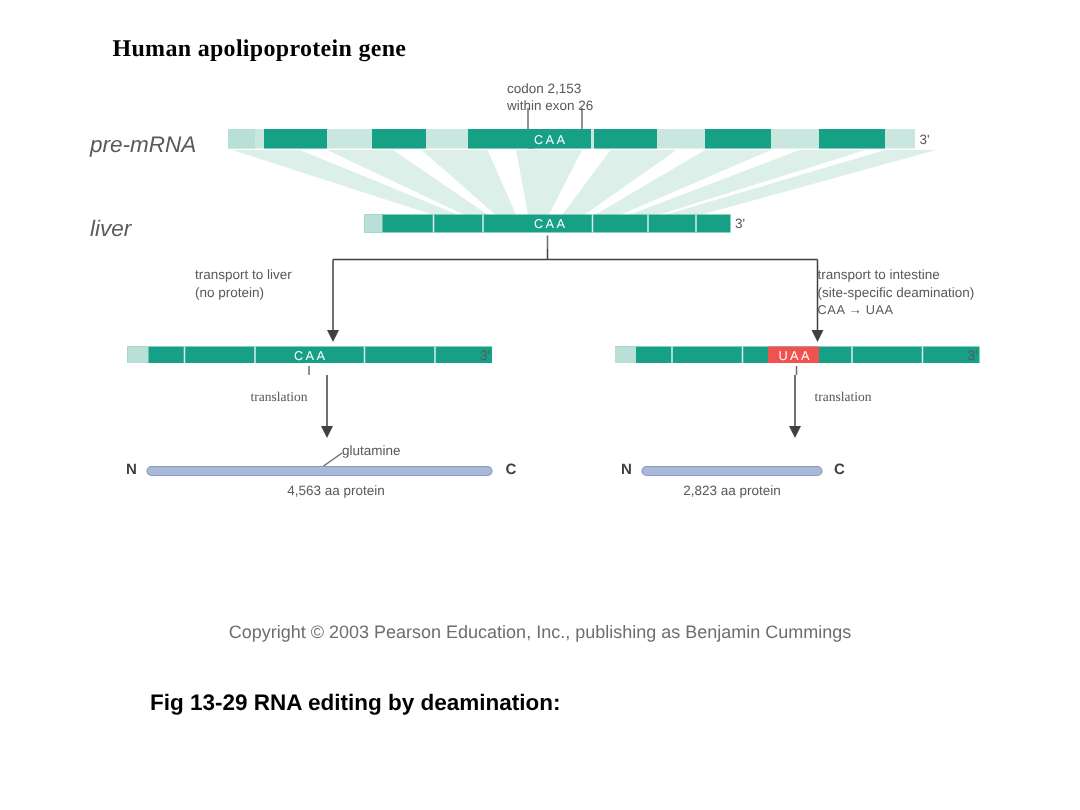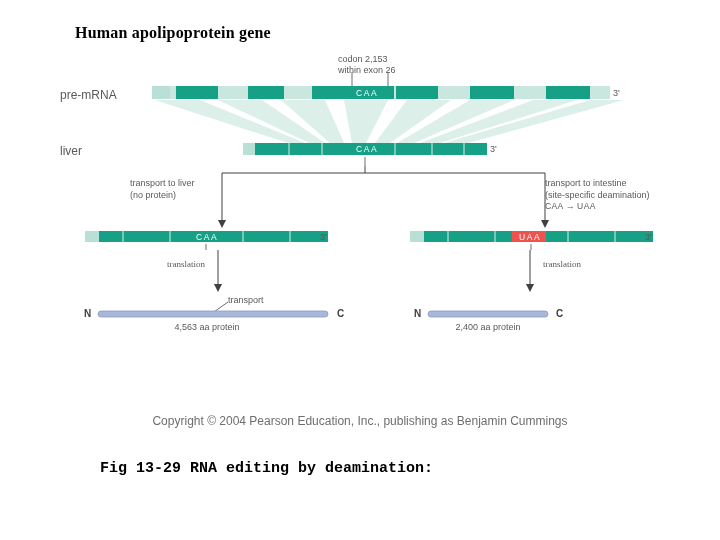--- a/index.html
+++ b/index.html
@@ -29,21 +29,21 @@
     font-weight: bold;
     font-size: 16px;
     color: #000000;
     letter-spacing: 0.2px;
     white-space: nowrap;
   }
   .slide-caption {
     position: absolute;
     left: 100px;
     top: 460px;
-    font-family: Liberation Mono, monospace;
+    font-family: Liberation Sans, sans-serif;
     font-weight: bold;
     font-size: 15px;
     color: #000000;
     white-space: nowrap;
   }
 
   
   #figure {
     position: absolute;
     left: 0;
@@ -52,22 +52,23 @@
     height: 440px;
   }
   #figure-svg {
     position: absolute;
     left: 0;
     top: 0;
   }
   .row-label {
     position: absolute;
     color: #58595b;
-    font-size: 12px;
-    white-space: nowrap;
+    font-size: 15px;
+    white-space: nowrap;
+    font-style: italic;
   }
   .codon-note {
     position: absolute;
     left: 338px;
     top: 54px;
     width: 120px;
     color: #58595b;
     font-size: 9px;
     line-height: 11px;
   }
@@ -290,29 +291,29 @@
 
     <div class="codon-tag" style="left:196px; top:232px;">CAA</div>
     <div class="prime-label" style="left:320px; top:232px;">3'</div>
 
     <div class="codon-tag" style="left:519px; top:232px;">UAA</div>
     <div class="prime-label" style="left:645px; top:232px;">3'</div>
 
     <div class="translation-label" style="left:167px; top:259px;">translation</div>
     <div class="translation-label" style="left:543px; top:259px;">translation</div>
 
-    <div class="glutamine-label">transport</div>
+    <div class="glutamine-label">glutamine</div>
 
     <div class="terminus" style="left:84px; top:308px;">N</div>
     <div class="terminus" style="left:337px; top:308px;">C</div>
-    <div class="aa-label" style="left:117px; top:322px; width:180px;">4,563 aa protein</div>
+    <div class="aa-label" style="left:134px; top:322px; width:180px;">4,563 aa protein</div>
 
     <div class="terminus" style="left:414px; top:308px;">N</div>
     <div class="terminus" style="left:556px; top:308px;">C</div>
-    <div class="aa-label" style="left:398px; top:322px; width:180px;">2,400 aa protein</div>
-
-    <div class="copyright">Copyright © 2004 Pearson Education, Inc., publishing as Benjamin Cummings</div>
+    <div class="aa-label" style="left:398px; top:322px; width:180px;">2,823 aa protein</div>
+
+    <div class="copyright">Copyright © 2003 Pearson Education, Inc., publishing as Benjamin Cummings</div>
 
   </div>
 
   <div class="slide-caption">Fig 13-29 RNA editing by deamination:</div>
 
 </div>
 
 </body></html>

